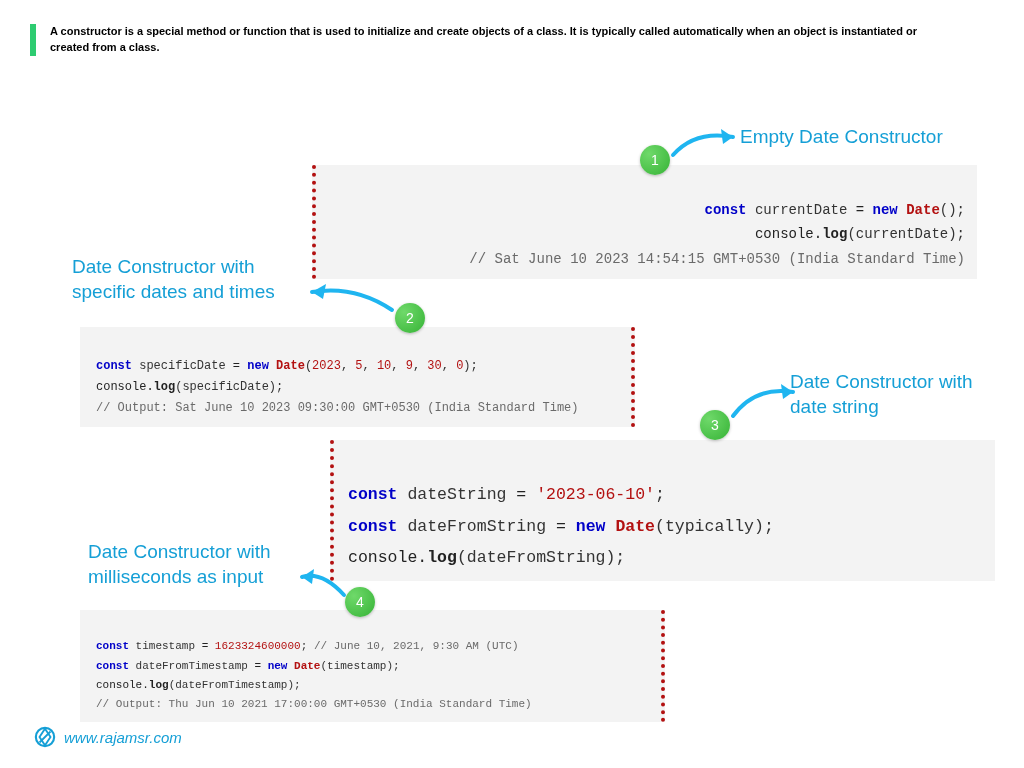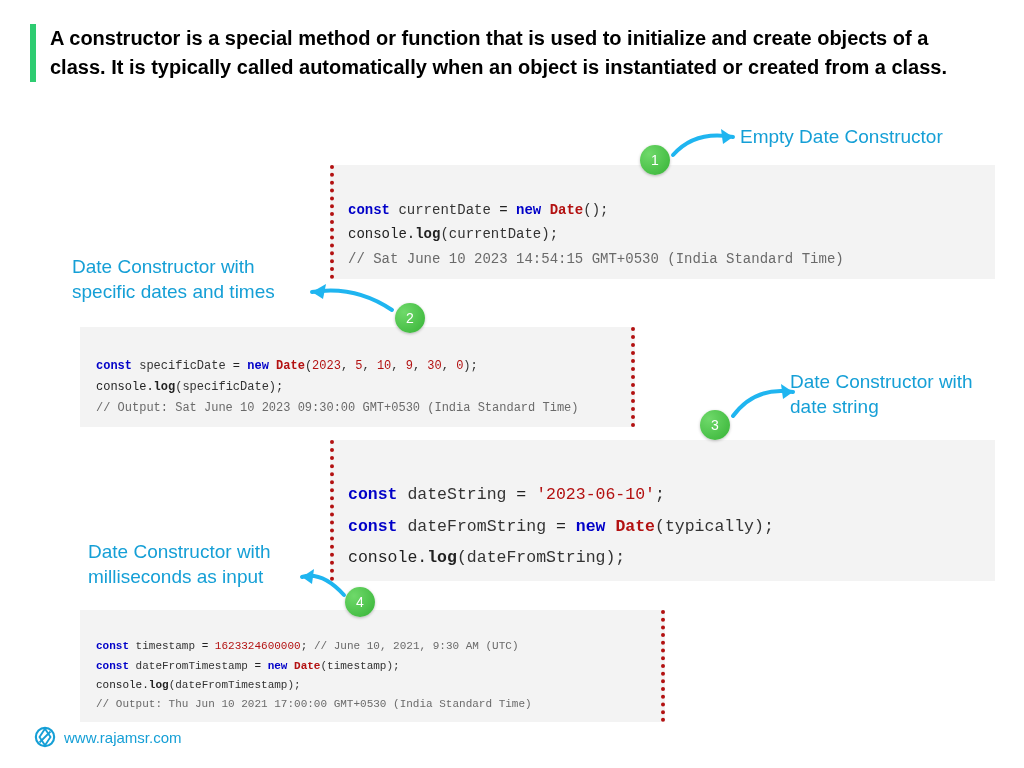--- a/index.html
+++ b/index.html
@@ -20,21 +20,21 @@
   }
   .title {
     color: #159fd6;
     font-size: 30px;
     font-weight: 400;
     letter-spacing: 0.5px;
     margin-bottom: 8px;
   }
   .subtitle {
     color: #000;
-    font-size: 20px;
+    font-size: 11px;
     font-weight: 700;
     line-height: 1.45;
     max-width: 900px;
   }
 
   .label {
     position: absolute;
     color: #159fd6;
     font-size: 19px;
     font-weight: 400;
@@ -98,36 +98,37 @@
     position: absolute;
     bottom: 20px;
     left: 34px;
     display: flex;
     align-items: center;
     gap: 8px;
   }
   .footer-link {
     color: #159fd6;
     font-size: 15px;
+    font-style: italic;
   }
   .footer-icon {
     width: 22px;
     height: 22px;
   }
 </style>
 </head>
 <body>
 
 <div class="header">
   <div class="subtitle">A constructor is a special method or function that is used to initialize and create objects of a class. It is typically called automatically when an object is instantiated or created from a class.</div>
 </div>
 
 <div class="label" style="top:125px; left:740px;">Empty Date Constructor</div>
 
-<div class="code-block border-left" style="top:165px; left:330px; width:665px;">
+<div class="code-block border-left" style="top:165px; left:312px; width:665px;text-align:right;">
 <span class="kw">const</span><span> currentDate </span><span class="op">= </span><span class="kw">new </span><span class="cls">Date</span><span>();</span>
 <span class="cnsl">console.</span><span class="fn">log</span><span>(currentDate);</span>
 <span class="cmt">// Sat June 10 2023 14:54:15 GMT+0530 (India Standard Time)</span></div>
 <div class="badge" style="top:145px; left:640px;">1</div>
 <svg class="arrow" style="top:125px; left:665px; width:80px; height:40px;">
   <path d="M 8 30 Q 30 5 68 12"></path>
   <polygon class="head" points="68,12 56,4 58,19"></polygon>
 </svg>
 
 <div class="label" style="top:255px; left:72px; white-space:pre;">Date Constructor with

